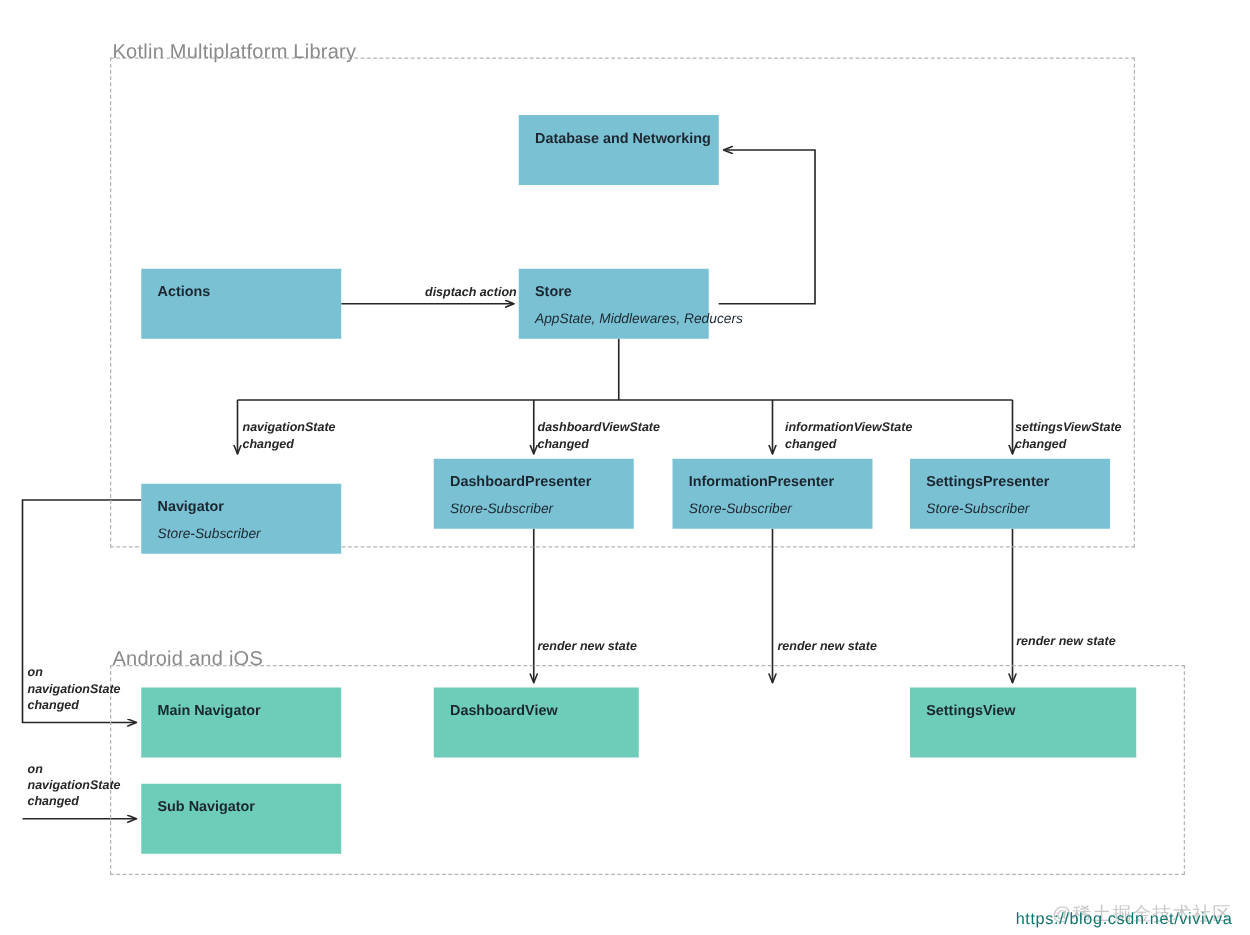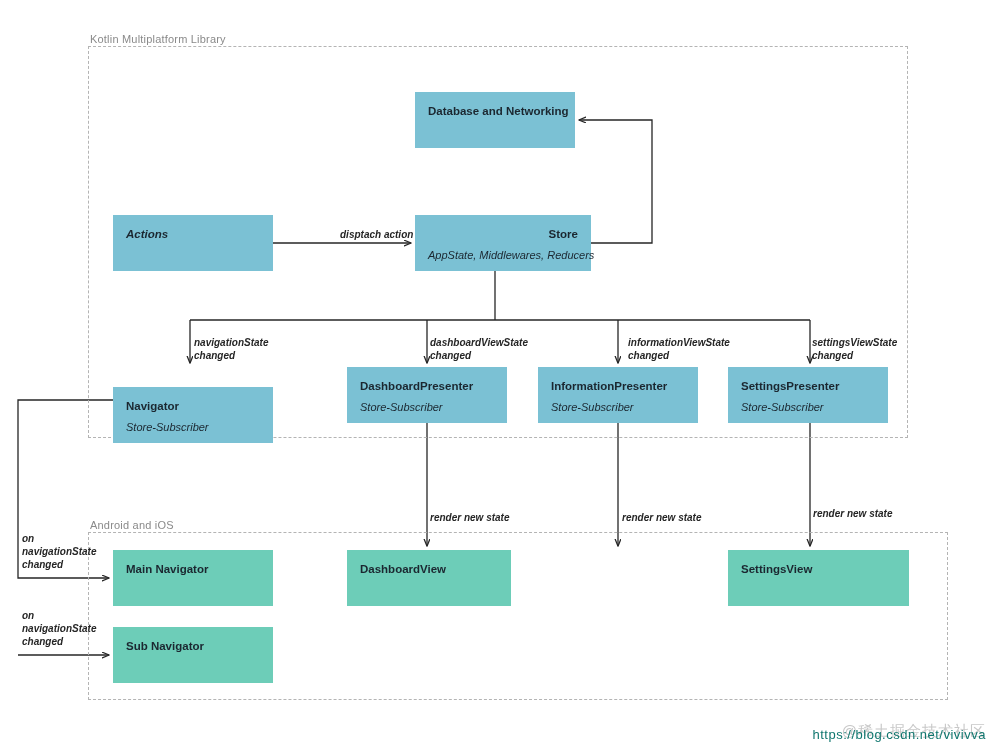--- a/index.html
+++ b/index.html
@@ -25,21 +25,21 @@
     height: 748px;
     pointer-events: none;
   }
   .group {
     position: absolute;
     border: 1px dashed #b4b4b4;
     box-sizing: border-box;
   }
   .group-label {
     position: absolute;
-    font-size: 11px;
+    font-size: 16px;
     color: #8a8a8a;
     letter-spacing: 0.2px;
     white-space: nowrap;
   }
   .node {
     position: absolute;
     box-sizing: border-box;
     padding: 12px 13px 14px 13px;
   }
   .node.blue  { background: #7bc1d4; }
@@ -127,25 +127,25 @@
   <div class="group" style="left:88px; top:46px; width:820px; height:392px;"></div>
   <div class="group-label" style="left:90px; top:33px;">Kotlin Multiplatform Library</div>
 
   <div class="group" style="left:88px; top:532px; width:860px; height:168px;"></div>
   <div class="group-label" style="left:90px; top:519px;">Android and iOS</div>
 
   <div class="node blue" style="left:415px; top:92px; width:160px; height:56px;">
     <div class="node-title">Database and Networking</div>
   </div>
 
-  <div class="node blue" style="left:113px; top:215px; width:160px; height:56px;font-style:italic;">
+  <div class="node blue" style="left:113px; top:215px; width:160px; height:56px;">
     <div class="node-title">Actions</div>
   </div>
 
-  <div class="node blue" style="left:415px; top:215px; width:176px; height:56px;text-align:right;">
+  <div class="node blue" style="left:415px; top:215px; width:152px; height:56px;">
     <div class="node-title">Store</div>
     <div class="node-sub">AppState, Middlewares, Reducers</div>
   </div>
 
   <div class="node blue" style="left:113px; top:367px; width:160px; height:56px;margin-top:20px;">
     <div class="node-title">Navigator</div>
     <div class="node-sub">Store-Subscriber</div>
   </div>
 
   <div class="node blue" style="left:347px; top:367px; width:160px; height:56px;">

